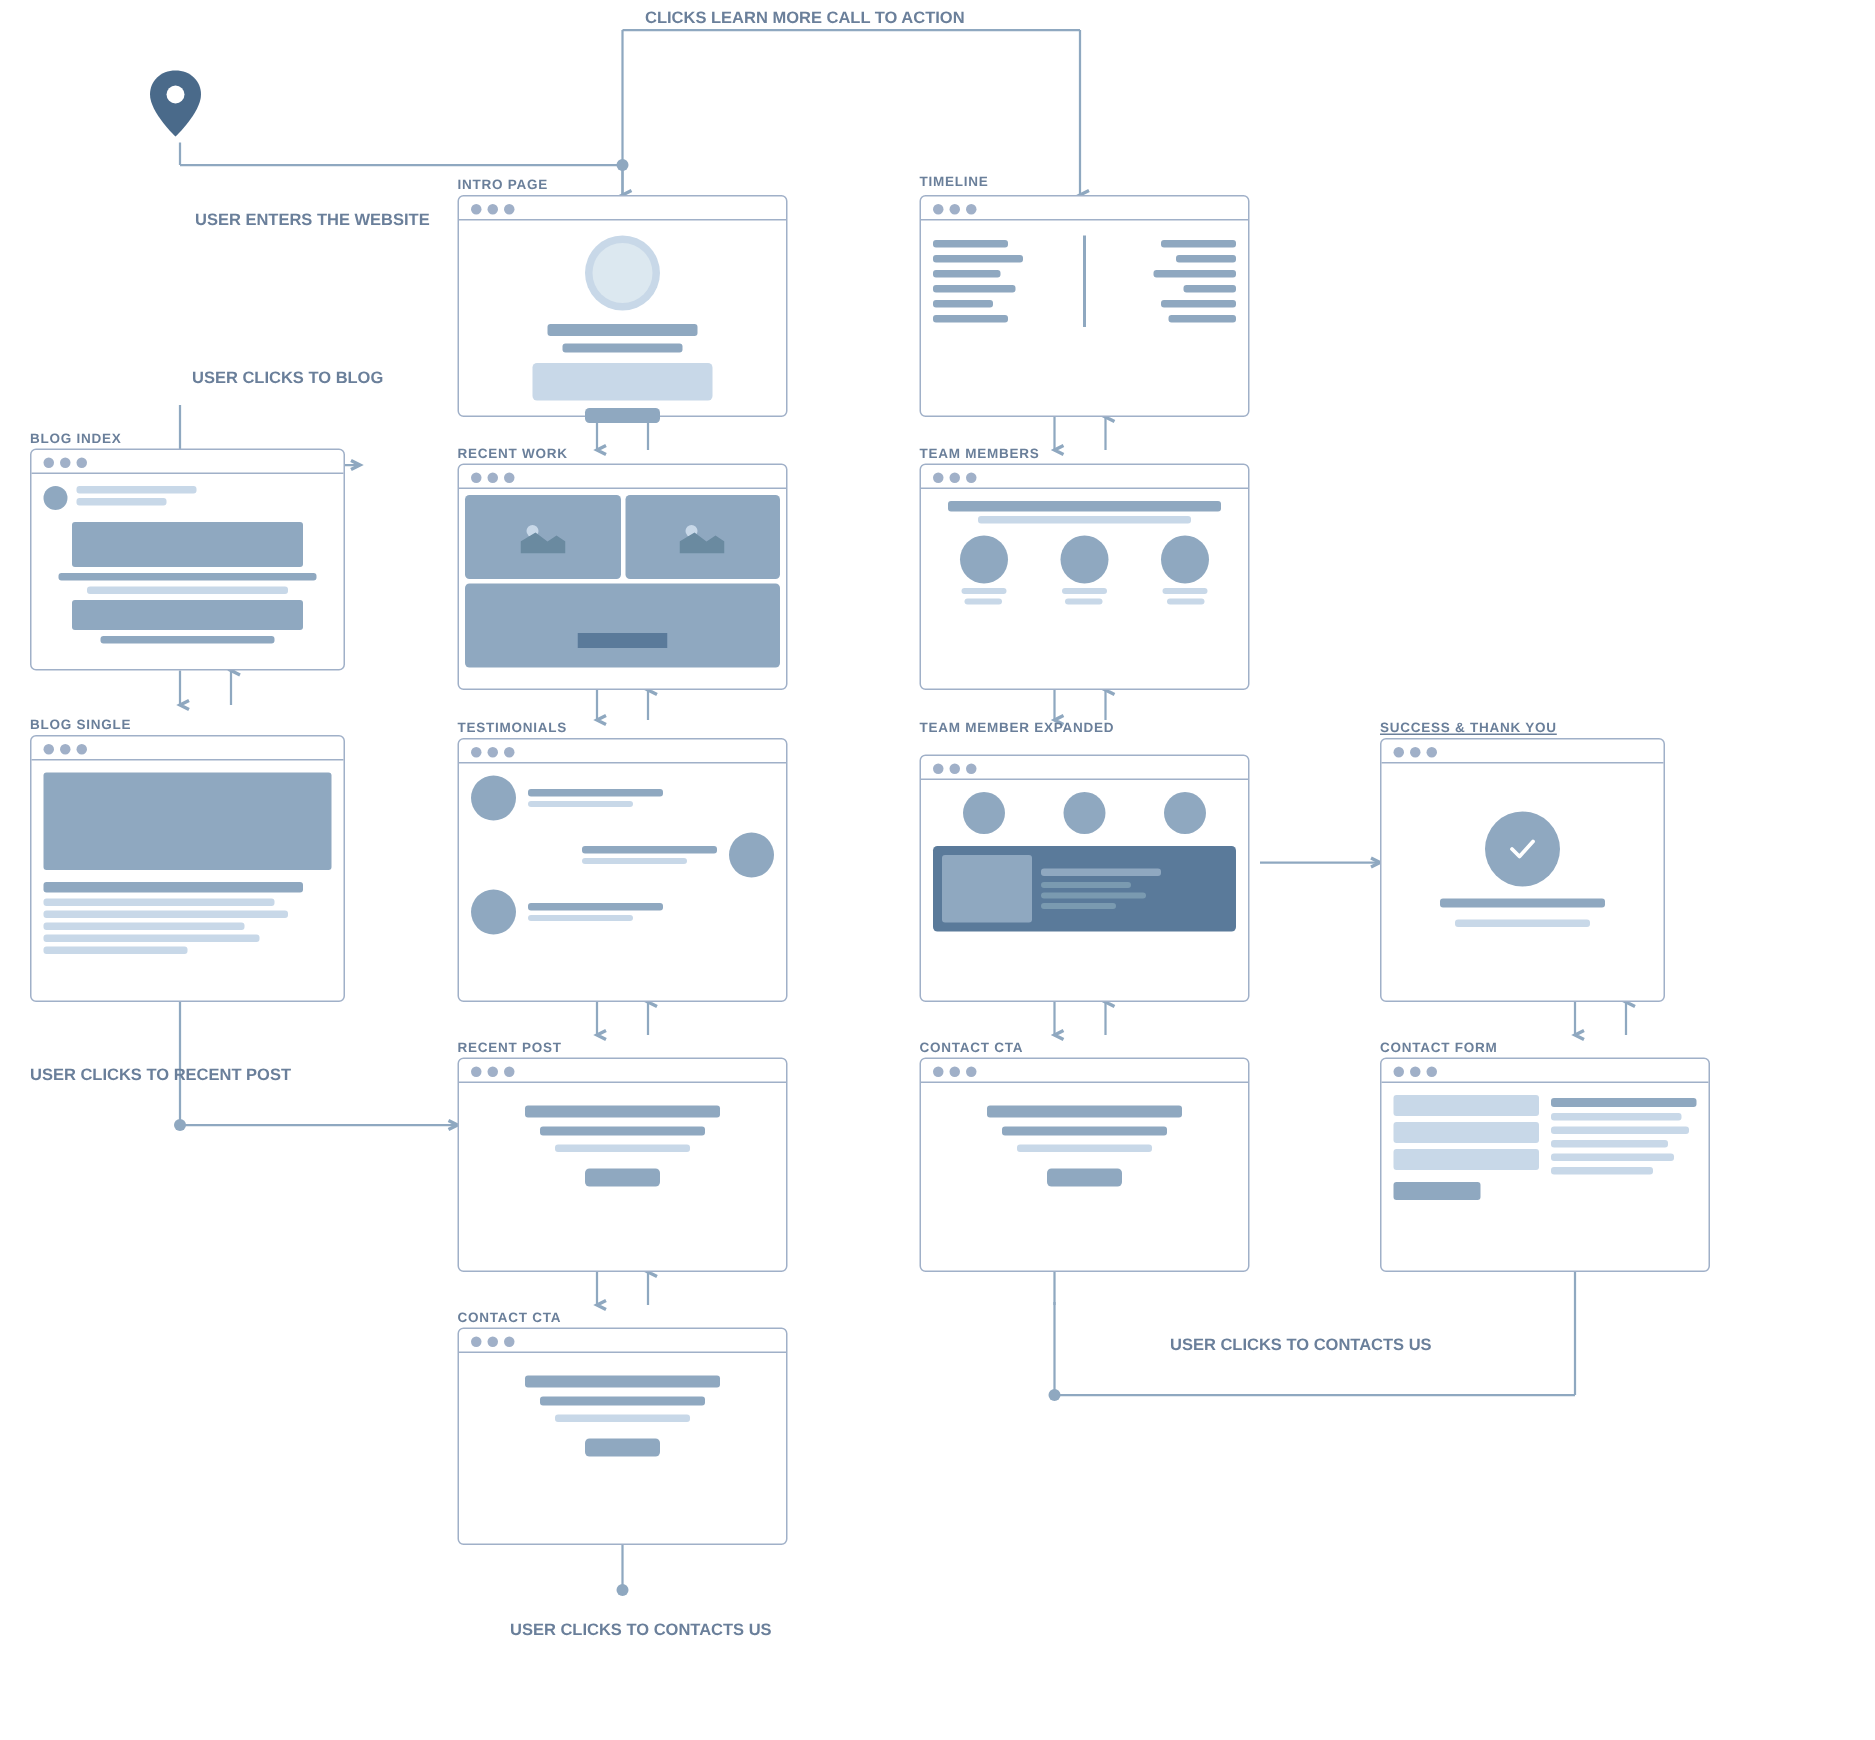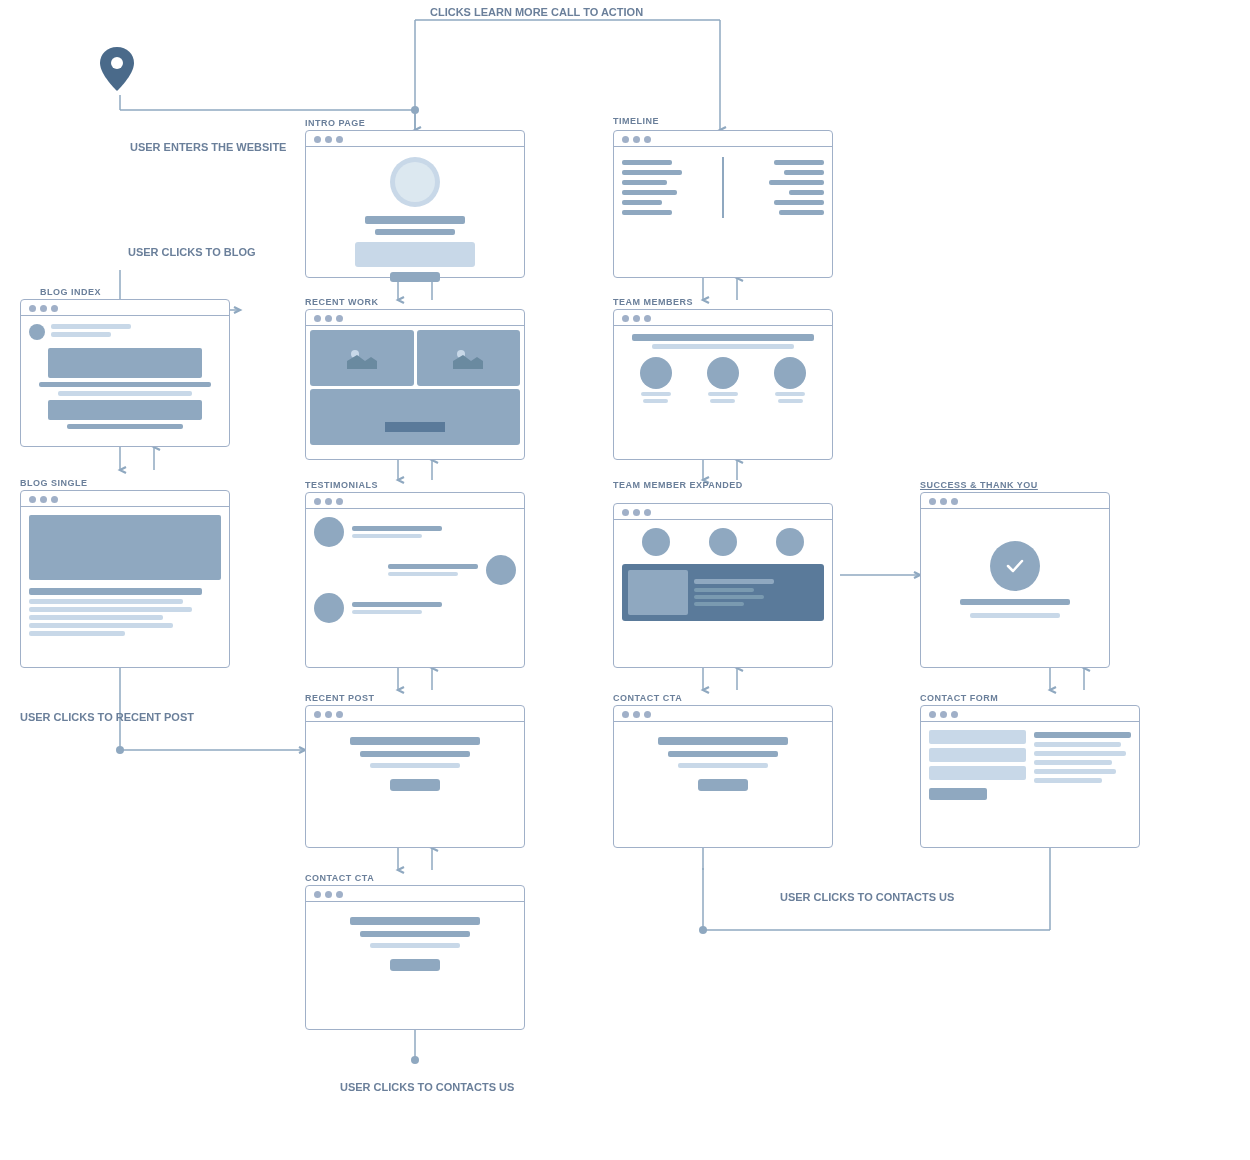--- a/index.html
+++ b/index.html
@@ -286,21 +286,21 @@
         <span class="bar" style="width:40px;height:5px;"></span>
         <span class="bar" style="width:50px;height:5px;margin-left:auto;"></span>
       </div>
       <div style="margin:5px 0; display:flex; align-items:center; gap:4px;">
         <span class="bar" style="width:50px;height:5px;"></span>
         <span class="bar" style="width:45px;height:5px;margin-left:auto;"></span>
       </div>
     </div>
   </div>
 
-  <div class="box-label" style="left:20px; top:287px;margin-left:20px;">BLOG INDEX</div>
+  <div class="box-label" style="left:20px; top:287px;">BLOG INDEX</div>
   <div class="wire-box" style="left:20px; top:299px; width:210px; height:148px;">
     <div class="title-bar">
       <span class="dot"></span>
         <span class="dot"></span>
         <span class="dot"></span>
     </div>
     <div class="content" style="padding:8px;">
       <div style="display:flex; gap:6px; align-items:flex-start; margin-bottom:8px;">
         <div class="circle-ph" style="width:16px;height:16px;flex-shrink:0;"></div>
         <div style="flex:1;">

